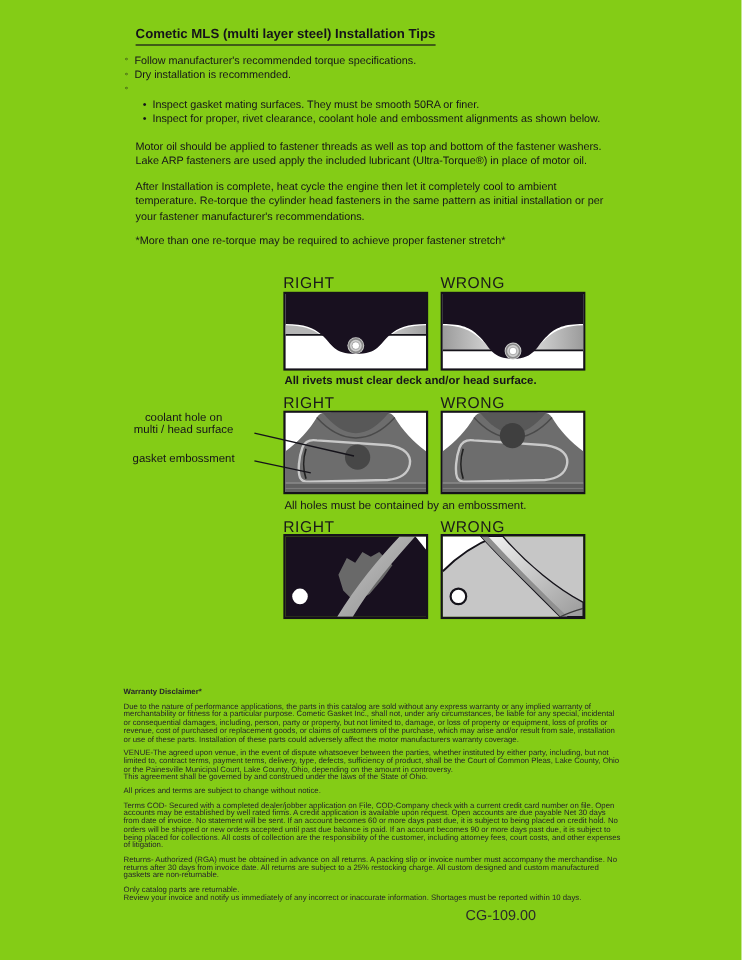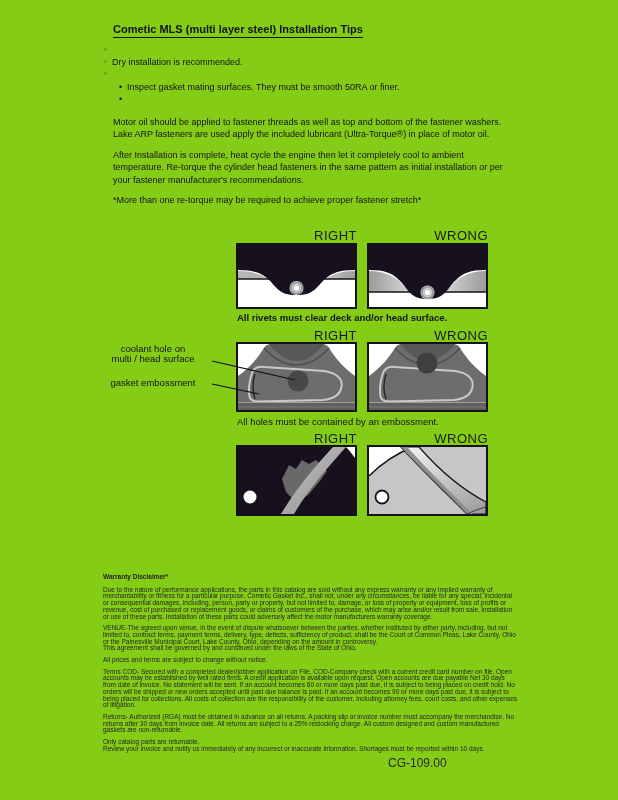--- a/index.html
+++ b/index.html
@@ -12,55 +12,57 @@
     letter-spacing:0px;border-bottom:1.6px solid #15131a;padding-bottom:2px;
   }
   .tips{position:absolute;left:104px;top:44px;width:420px;font-size:9px;line-height:12.2px;}
   .tip{display:flex;}
   .tip .mk{width:8px;flex:none;font-size:8px;}
   .tip.sub{padding-left:15px;}
   .tip.sub .mk{font-size:9px;}
   .diesel{position:absolute;left:113px;top:116px;width:402px;font-size:9px;line-height:12.4px;}
   .diesel h2{font-size:10.5px;font-weight:bold;margin:0 0 5px 0;line-height:13px;}
   .diesel p{margin:0 0 8px 0;}
-  .dlabel{position:absolute;width:121px;text-align:right;font-size:13px;letter-spacing:0.5px;color:#1a1a1a;}
+  .dlabel{position:absolute;width:121px;text-align:left;font-size:13px;letter-spacing:0.5px;color:#1a1a1a;}
   .dsvg{position:absolute;width:121px;display:block;}
   .dcap{position:absolute;left:237px;font-size:9.5px;line-height:11px;color:#15131a;}
   .ann{position:absolute;width:116px;text-align:center;font-size:9.5px;line-height:10.2px;color:#15131a;}
   .leader{position:absolute;left:209px;top:352px;z-index:5;}
   .warranty{position:absolute;left:103px;top:574px;width:416px;font-size:6.5px;line-height:6.7px;color:#26242a;}
   .warranty h3{font-size:6.5px;margin:0 0 6px 0;font-weight:bold;}
   .warranty p{margin:0 0 5px 0;}
   .warranty p.tight{margin:0;}
   .docnum{position:absolute;left:388px;top:756px;font-size:12px;color:#2a2a2a;}
 </style>
 </head>
 <body>
 
 <div class="page">
 
   <div class="title">Cometic MLS (multi layer steel) Installation Tips</div>
 
   <div class="tips">
     <div class="tip">
       <span class="mk">◦</span>
+      <span>Follow manufacturer's recommended torque specifications.</span>
     </div>
     <div class="tip">
       <span class="mk">◦</span>
       <span>Dry installation is recommended.</span>
     </div>
     <div class="tip">
       <span class="mk">◦</span>
     </div>
     <div class="tip sub">
       <span class="mk">•</span>
       <span>Inspect gasket mating surfaces.  They must be smooth 50RA or finer.</span>
     </div>
     <div class="tip sub">
       <span class="mk">•</span>
+      <span>Inspect for proper, rivet clearance, coolant hole and embossment alignments as shown below.</span>
     </div>
   </div>
 
   <div class="diesel">
     <p>Motor oil should be applied to fastener threads as well as top and bottom of the fastener washers. Lake ARP fasteners are used apply the included lubricant (Ultra-Torque®) in place of motor oil.</p>
     <p>After Installation is complete, heat cycle the engine then let it completely cool to ambient temperature. Re-torque the cylinder head fasteners in the same pattern as initial installation or per your fastener manufacturer's recommendations.</p>
     <p>*More than one re-torque may be required to achieve proper fastener stretch*</p>
   </div>
 
   <div class="dlabel" style="left:236px;top:228px;">RIGHT</div>

